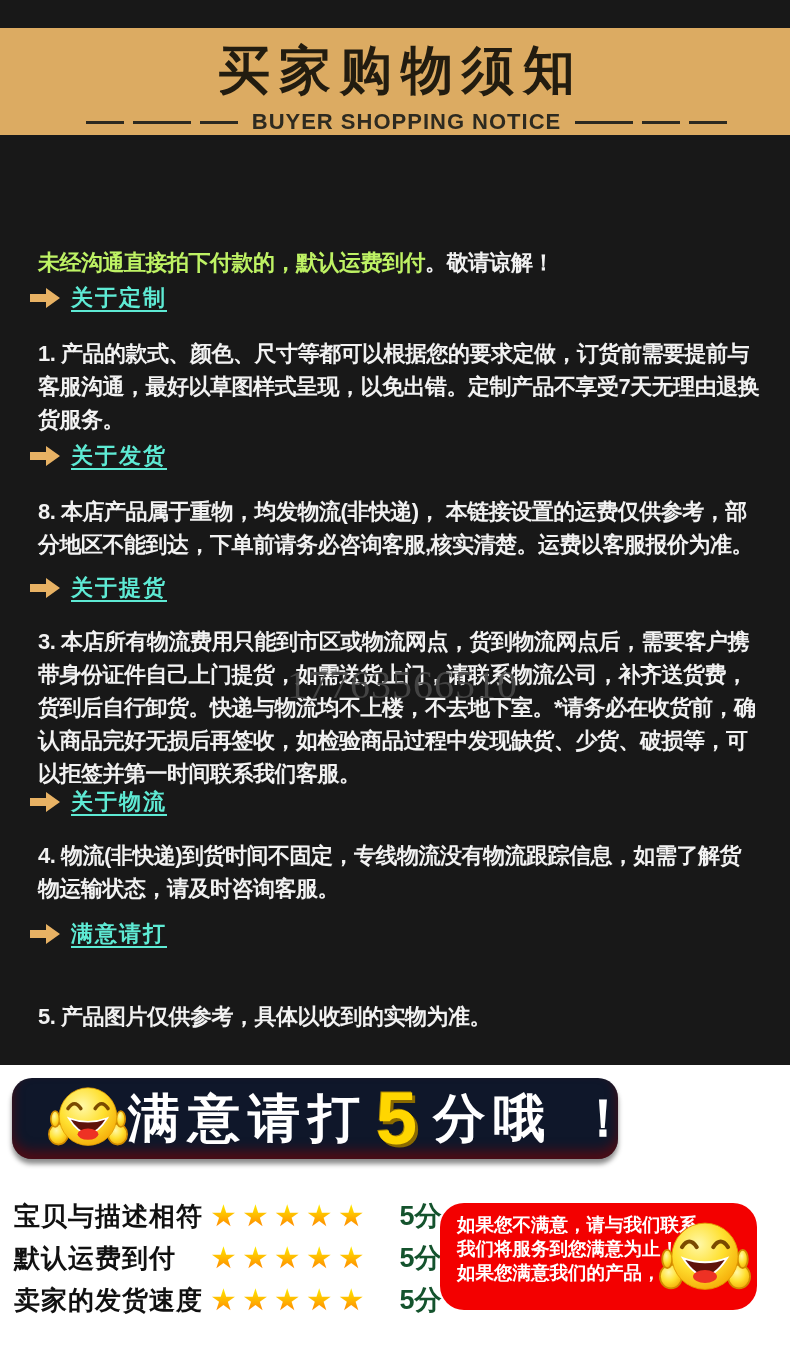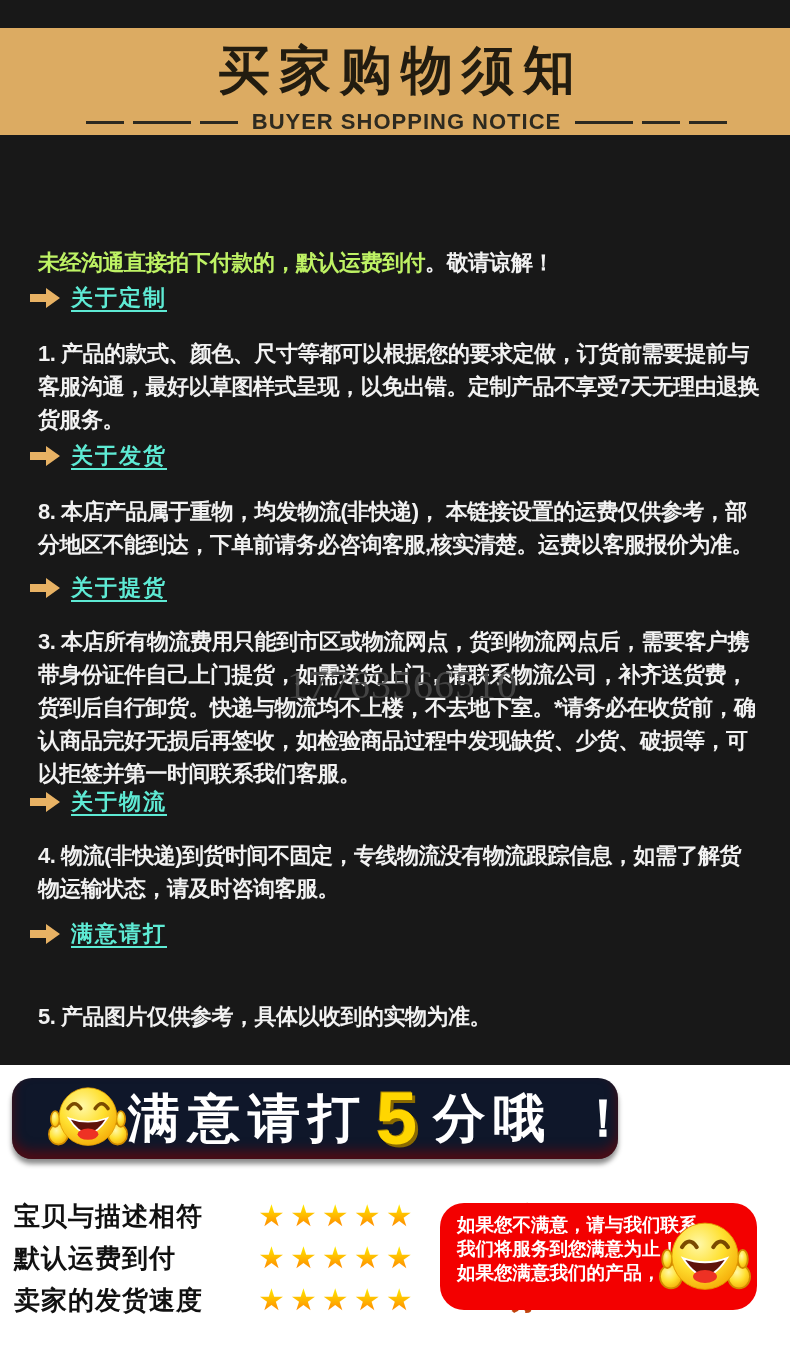--- a/index.html
+++ b/index.html
@@ -34,27 +34,27 @@
           box-shadow:0 5px 5px rgba(0,0,0,0.45), inset 0 -8px 12px rgba(140,0,0,0.5);
           display:flex;align-items:center;}
   .banner-smiley{width:80px;height:80px;margin-left:36px;flex:0 0 auto;}
   .banner-text{flex:1;display:flex;align-items:center;justify-content:center;
                color:#ffffff;font-size:52px;letter-spacing:8px;white-space:nowrap;}
   .digit{color:#ffd600;font-size:74px;line-height:74px;margin:0 8px;
          text-shadow:3px 3px 0 #8a6a00, -1px -1px 0 #a98400;}
   .exclaim{margin-left:24px;}
 
   .ratings{position:absolute;left:14px;top:130px;}
-  .rating-row{display:flex;align-items:center;height:42px;gap:48px;}
+  .rating-row{display:flex;align-items:center;height:42px;}
   .rating-label{font-size:26px;color:#111111;width:196px;letter-spacing:1px;}
   .stars{font-size:30px;line-height:30px;margin-right:30px;color:#ff9d00;
          background:linear-gradient(180deg,#ffe600 15%,#ff8a00 85%);
          -webkit-background-clip:text;-webkit-text-fill-color:transparent;}
   .stars i{font-style:normal;margin-right:5px;}
-  .score{font-size:27px;color:#c2410c;}
+  .score{font-size:27px;color:#14532d;}
 
   .promise{position:absolute;left:440px;top:138px;width:317px;height:107px;background:#f30000;border-radius:24px;}
   .promise-lines{padding:10px 0 0 17px;color:#ffffff;font-size:18.5px;line-height:24px;}
   .promise-line{white-space:nowrap;}
   .promise-smiley{position:absolute;right:6px;top:10px;width:92px;height:92px;}
 </style>
 </head>
 <body>
 
 <svg width="0" height="0" style="position:absolute" aria-hidden="true">

